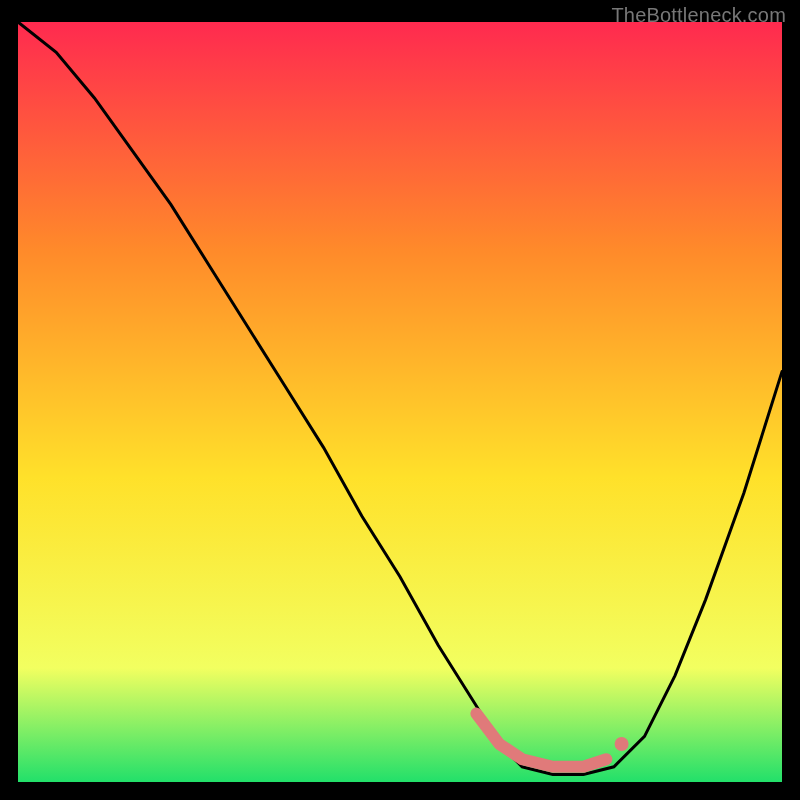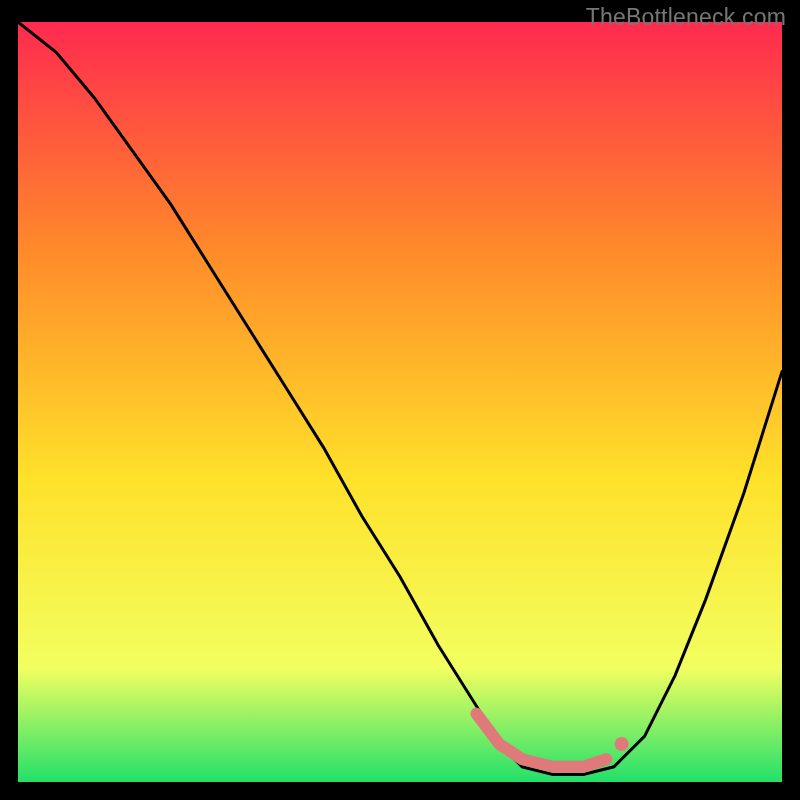--- a/index.html
+++ b/index.html
@@ -9,21 +9,21 @@
     height: 800px;
     background: #000;
     font-family: Arial, Helvetica, sans-serif;
     position: relative;
   }
   .watermark {
     position: absolute;
     top: 4px;
     right: 14px;
     color: #777;
-    font-size: 23px;
+    font-size: 20px;
     font-weight: 400;
     z-index: 5;
     letter-spacing: 0.2px;
   }
   .plot {
     position: absolute;
     left: 18px;
     top: 22px;
     width: 764px;
     height: 760px;

